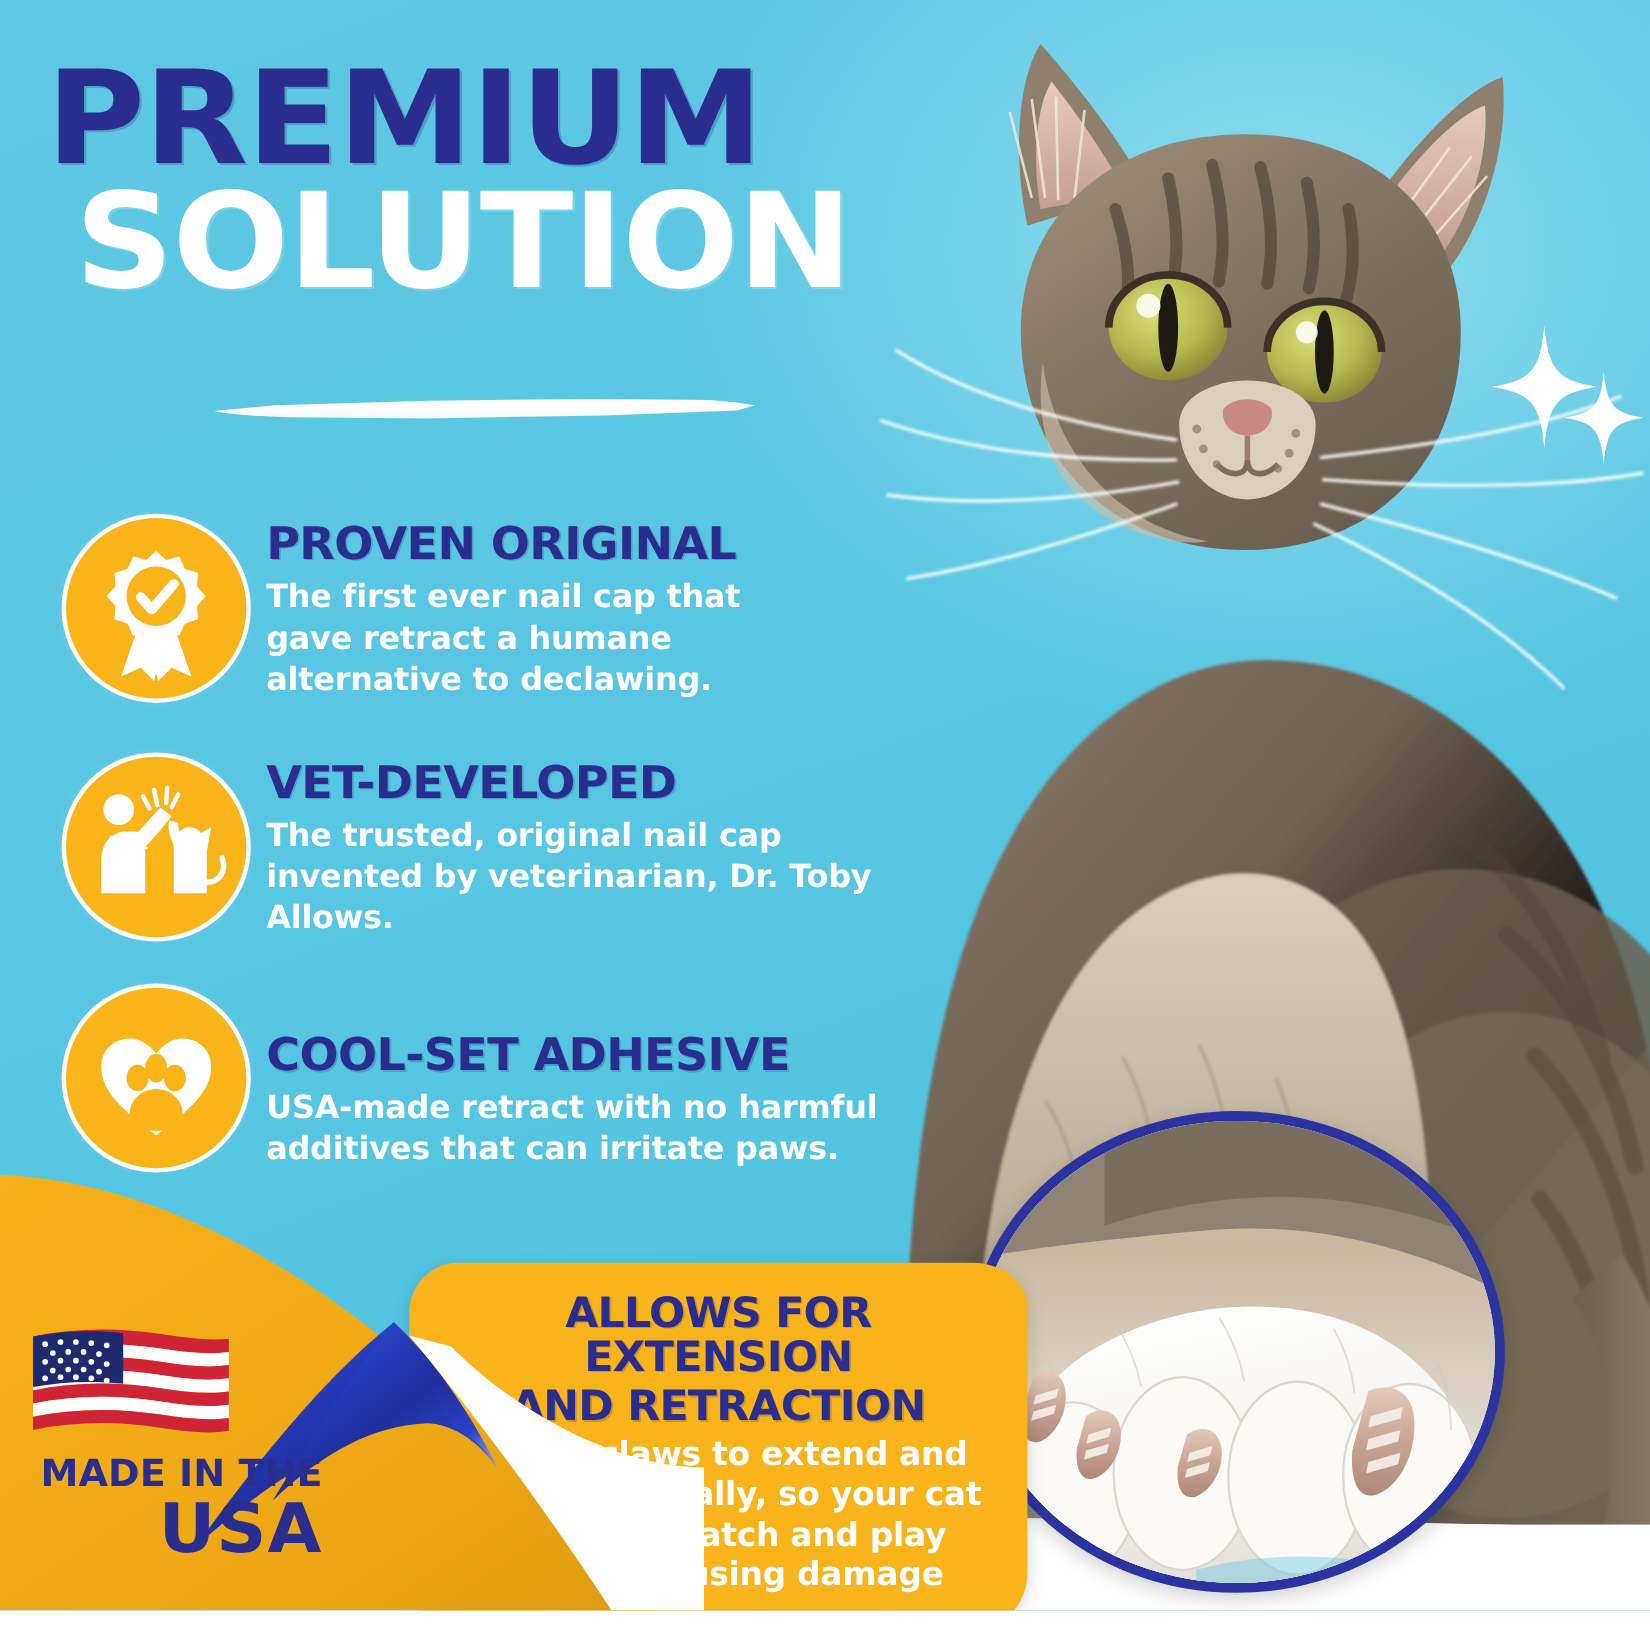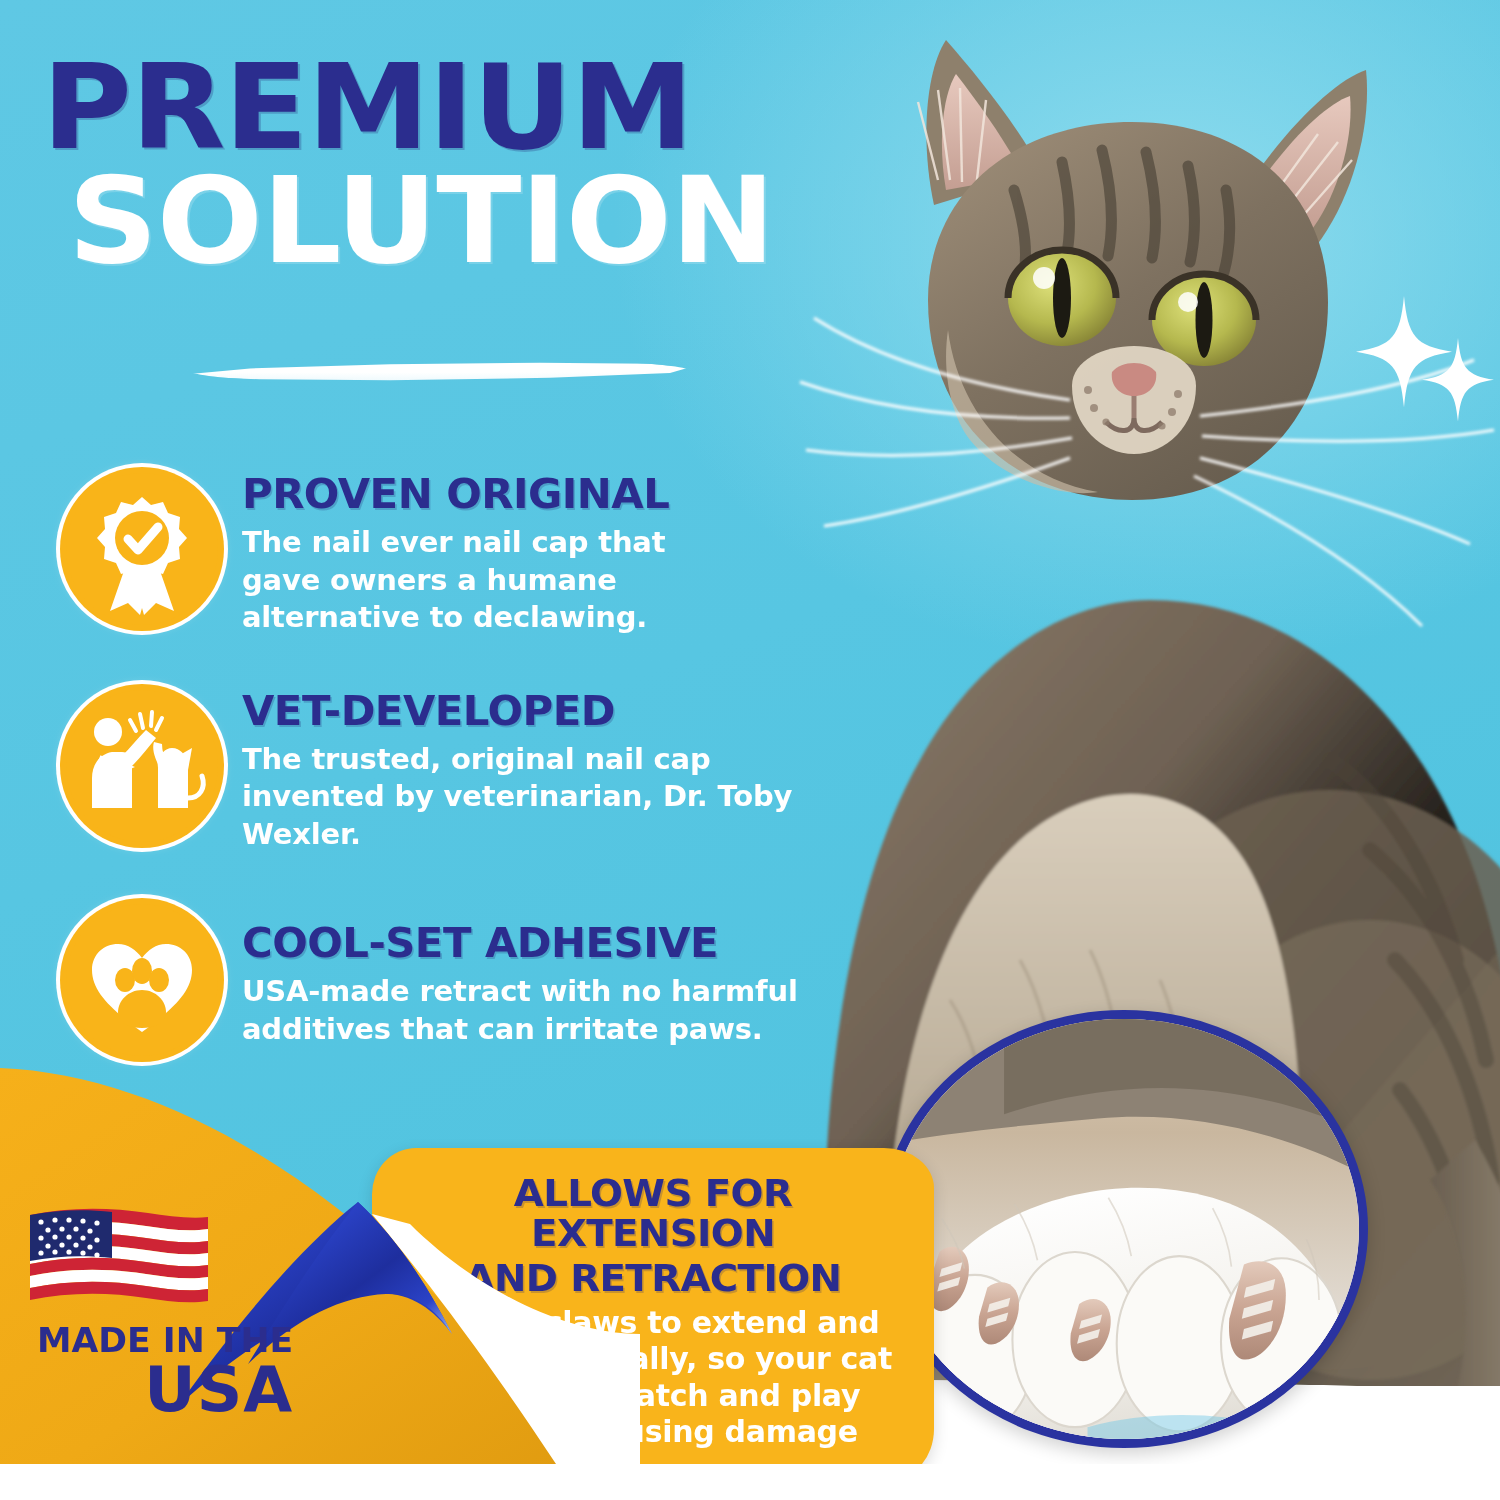--- a/index.html
+++ b/index.html
@@ -46,21 +46,21 @@
   .swoosh div{
     width:100%;height:100%;
     background:linear-gradient(180deg,#ffffff 0%,#ffffff 55%,#e8f8fc 100%);
     border-radius:50% / 50%;
     clip-path:polygon(0% 62%, 12% 40%, 40% 24%, 70% 18%, 92% 22%, 100% 36%, 96% 58%, 72% 76%, 40% 86%, 14% 82%, 2% 72%);
     filter:blur(.3px);
   }
 
   
   .features{position:absolute;left:58px;top:462px;width:800px;z-index:6;}
-  .feature{display:flex;align-items:center;margin-bottom:42px;}
+  .feature{display:flex;align-items:flex-end;margin-bottom:42px;}
   .f-icon{
     flex:0 0 auto;width:168px;height:168px;margin-right:16px;position:relative;
   }
   .f-icon .disc{
     position:absolute;left:8px;top:8px;width:152px;height:152px;border-radius:50%;
     background:#F9B419;
     box-shadow:0 0 0 6px #F9B419, 0 0 0 10px #FFFFFF, 0 0 14px 2px rgba(255,255,255,.55);
   }
   .f-icon svg{position:absolute;left:8px;top:8px;width:152px;height:152px;}
   .f-text{padding-top:12px;}
@@ -311,21 +311,21 @@
             <path d="M60 92 L44 138 L62 130 L74 142 L86 100 Z"></path>
             <path d="M92 92 L108 138 L90 130 L78 142 L66 100 Z"></path>
             <path d="M76 24 l9 8 12-3 5 11 12 4 -1 12 8 9 -8 9 1 12 -12 4 -5 11 -12-3 -9 8 -9-8 -12 3 -5-11 -12-4 1-12 -8-9 8-9 -1-12 12-4 5-11 12 3Z"></path>
           </g>
           <circle cx="76" cy="65" r="27" fill="#F9B419"></circle>
           <path d="M62 66 l10 11 20-23" fill="none" stroke="#fff" stroke-width="9" stroke-linecap="round" stroke-linejoin="round"></path>
         </svg>
       </div>
       <div class="f-text">
         <div class="f-title">PROVEN ORIGINAL</div>
-        <div class="f-desc">The nail ever nail cap that gave owners a humane alternative to declawing.</div>
+        <div class="f-desc">The first ever nail cap that gave retract a humane alternative to declawing.</div>
       </div>
     </div>
 
     <div class="feature f2">
       <div class="f-icon">
         <div class="disc"></div>
         <svg viewBox="0 0 152 152">
           <g fill="#fff">
 
             <path d="M74 24 l3 14 M86 22 l-1 14 M96 28 l-6 12 M64 30 l6 11" stroke="#fff" stroke-width="4" stroke-linecap="round" fill="none"></path>
@@ -346,21 +346,21 @@
             <path d="M122 80 L126 58 L112 66 Z"></path>
 
             <path d="M92 74 C88 66 86 58 88 52 L96 54 C96 60 98 68 100 74 Z"></path>
 
             <path d="M122 108 C134 108 140 98 136 86" fill="none" stroke="#fff" stroke-width="5" stroke-linecap="round"></path>
           </g>
         </svg>
       </div>
       <div class="f-text">
         <div class="f-title">VET-DEVELOPED</div>
-        <div class="f-desc">The trusted, original nail cap invented by veterinarian, Dr. Toby Wexler.</div>
+        <div class="f-desc">The trusted, original nail cap invented by veterinarian, Dr. Toby Allows.</div>
       </div>
     </div>
 
     <div class="feature f3">
       <div class="f-icon">
         <div class="disc"></div>
         <svg viewBox="0 0 152 152">
           <path d="M76 128 C46 106 26 88 26 66 C26 50 38 40 52 40 C62 40 70 46 76 54
                    C82 46 90 40 100 40 C114 40 126 50 126 66 C126 88 106 106 76 128 Z" fill="#fff"></path>
           <g fill="#F9B419">

